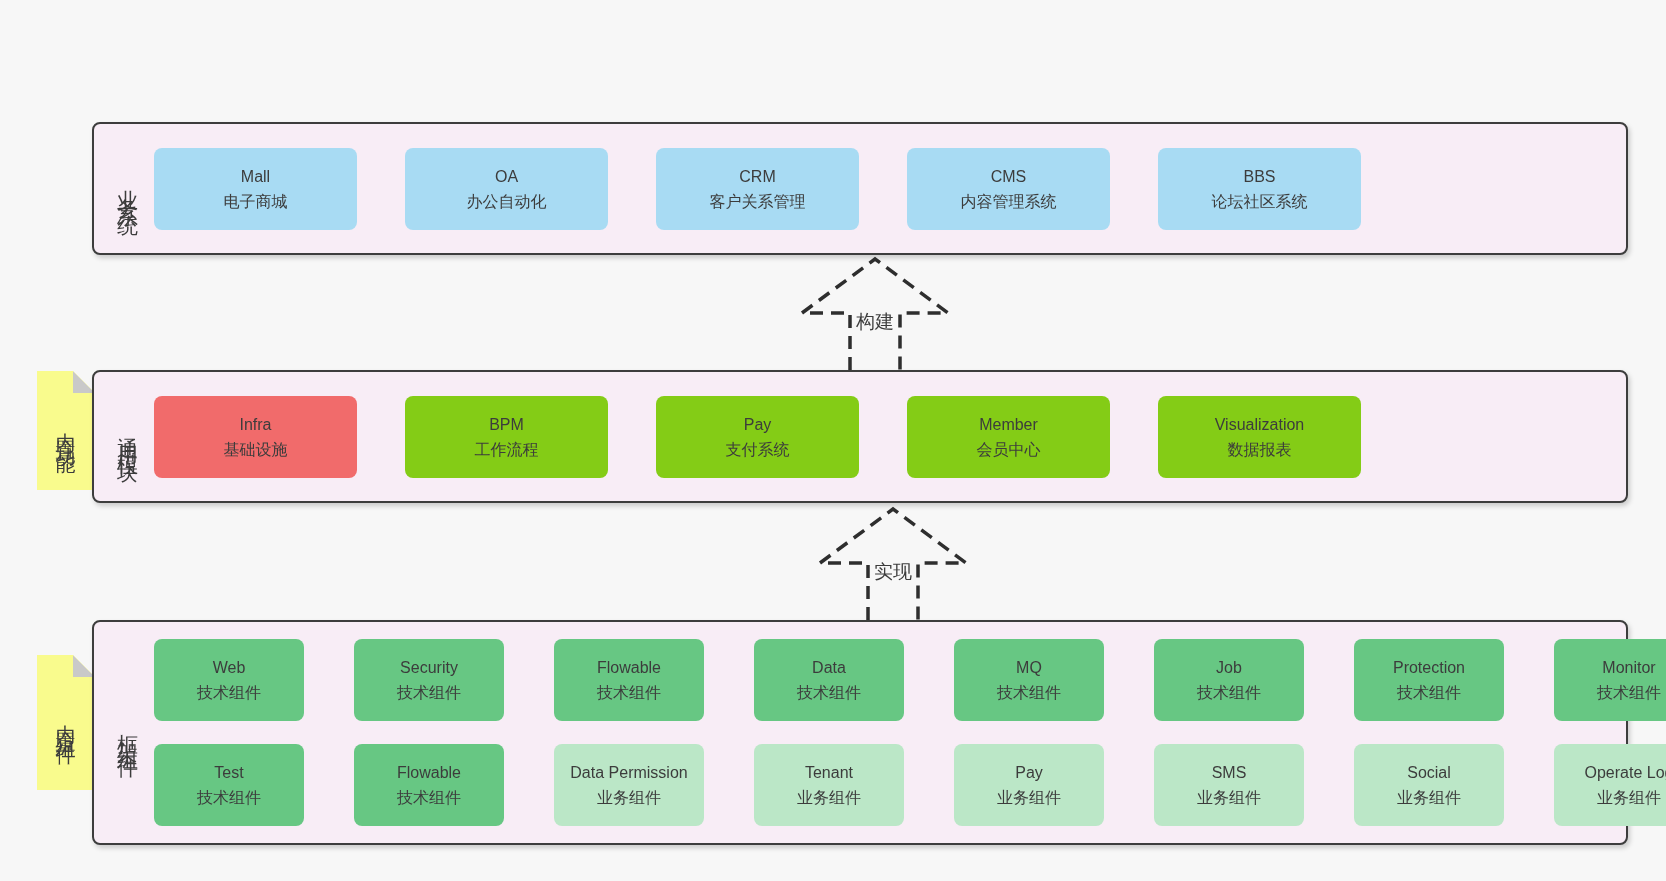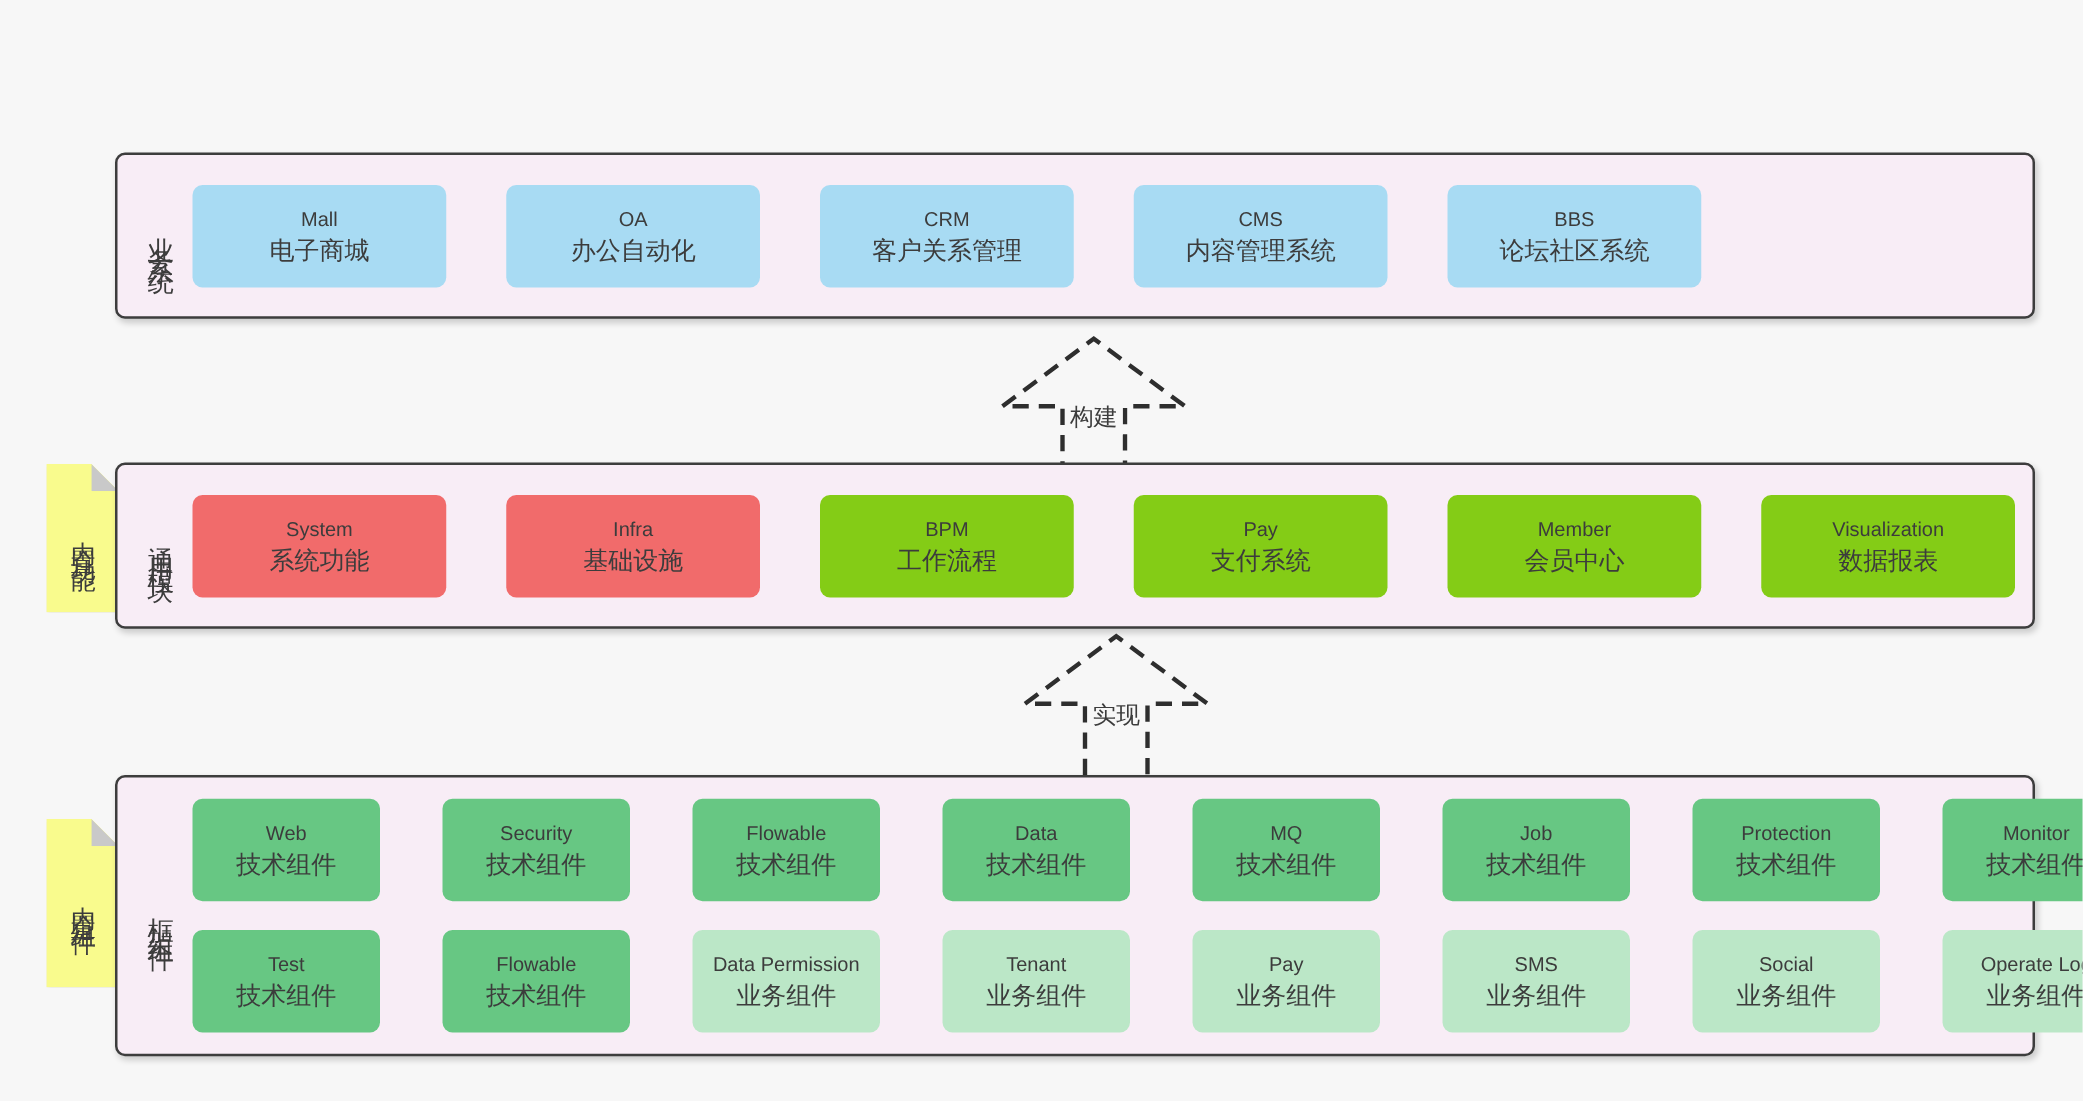--- a/index.html
+++ b/index.html
@@ -66,21 +66,21 @@
     display:flex;
     flex-direction:column;
     align-items:center;
     justify-content:center;
     text-align:center;
     padding:4px 8px;
   }
   .rows .box { width:150px; }
 
   .box .en { font-size:16px; line-height:25px; }
-  .box .zh { font-size:20px; line-height:25px; }
+  .box .zh { font-size:16px; line-height:25px; }
 
   .box[data-variant="blue"]        { background:#a8dbf3; }
   .box[data-variant="red"]         { background:#f16b6b; }
   .box[data-variant="pink"]        { background:#84cc16; }
   .box[data-variant="green"]       { background:#67c783; }
   .box[data-variant="green-light"] { background:#bbe7c7; }
 
   
   .note {
     position:absolute;
@@ -113,21 +113,21 @@
     color:#3c3c3c;
   }
 
   
   .arrow {
     position:absolute;
     width:170px;
     height:114px;
     z-index:2;
   }
-  .arrow-build     { left:790px; top:268px; }
+  .arrow-build     { left:790px; top:256px; }
   .arrow-implement { left:808px; top:506px; }
   .arrow svg { display:block; width:100%; height:100%; }
   .arrow-label {
     position:absolute;
     top:52px;
     left:50%;
     transform:translateX(-50%);
     background:#f7f7f7;
     padding:1px 4px;
     font-size:19px;
@@ -172,24 +172,20 @@
 </div>
 
 <div class="note note-common">
   <span class="note-label">内置功能</span>
 </div>
 
 <div class="panel panel-common">
   <div class="side-label">通用模块</div>
   <div class="boxes">
     <div class="box" data-variant="red">
-      <div class="en">System</div>
-      <div class="zh">系统功能</div>
-    </div>
-    <div class="box" data-variant="red">
       <div class="en">Infra</div>
       <div class="zh">基础设施</div>
     </div>
     <div class="box" data-variant="pink">
       <div class="en">BPM</div>
       <div class="zh">工作流程</div>
     </div>
     <div class="box" data-variant="pink">
       <div class="en">Pay</div>
       <div class="zh">支付系统</div>

